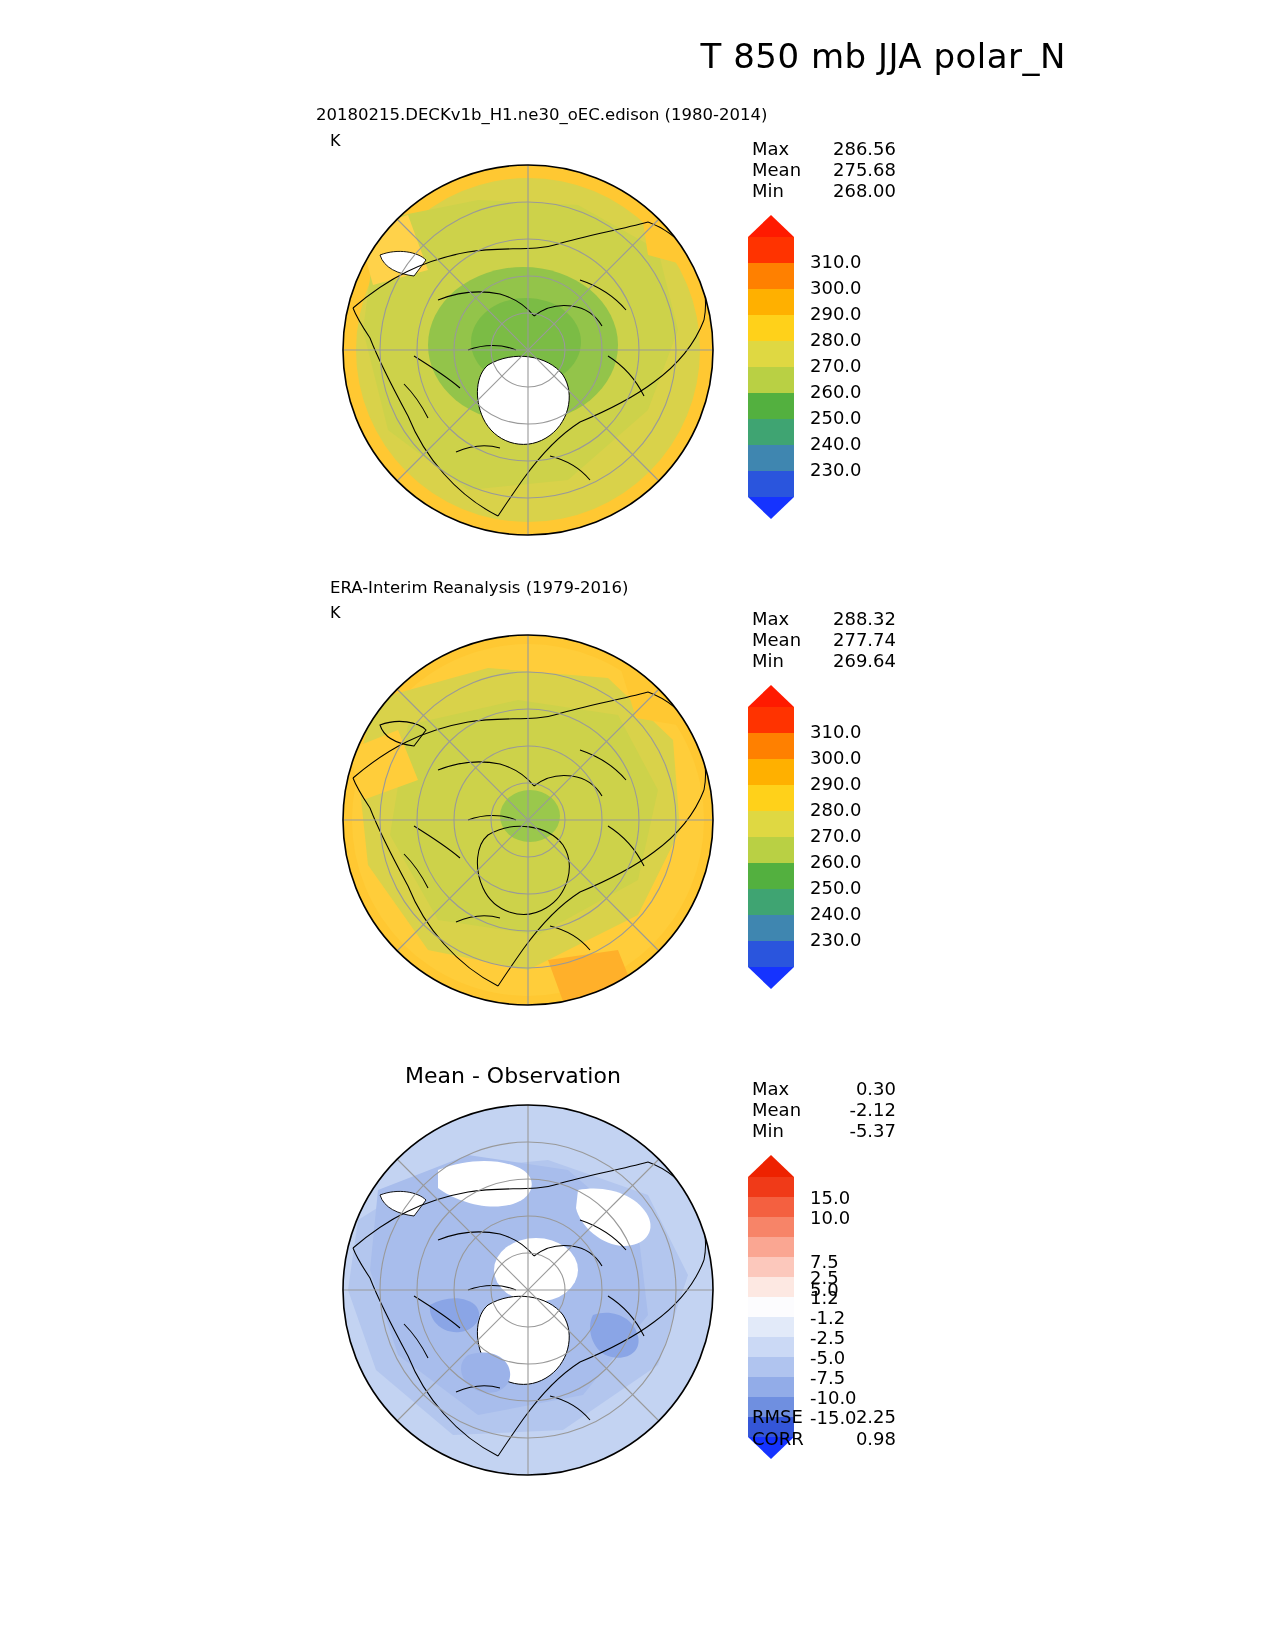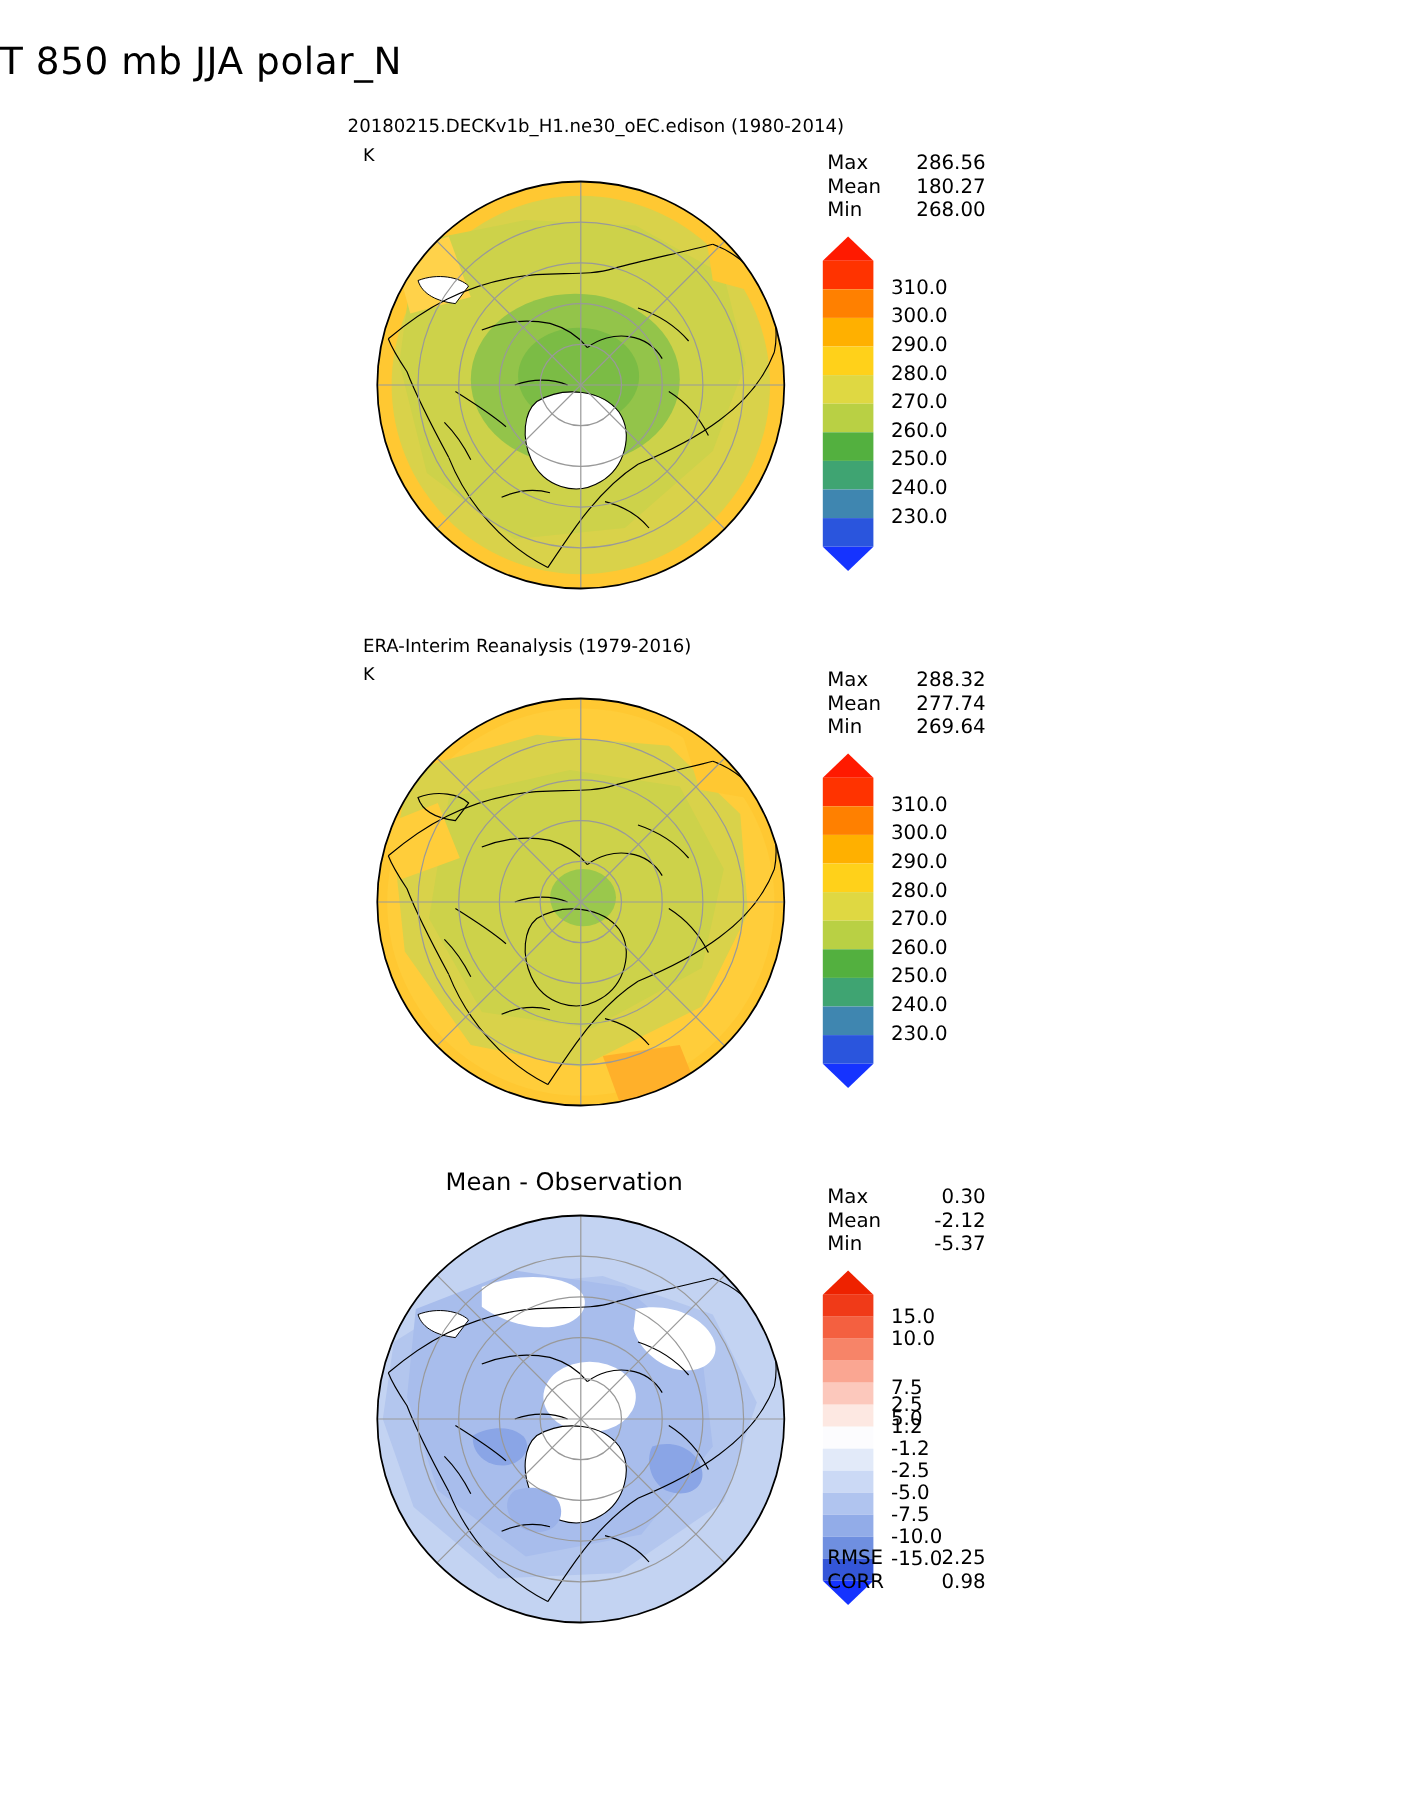--- a/index.html
+++ b/index.html
@@ -13,21 +13,21 @@
     font-family: "DejaVu Sans", sans-serif;
     color: #000000;
     position: relative;
     overflow: hidden;
   }
   .page-title {
     position: absolute;
     top: 36px;
     left: 0;
     width: 1066px;
-    text-align: left;
+    text-align: right;
     font-size: 34px;
     font-family: "DejaVu Sans", sans-serif;
     letter-spacing: 0.5px;
   }
   .panel {
     position: absolute;
     left: 0;
     width: 1275px;
   }
   .panel-subtitle {
@@ -99,21 +99,21 @@
 
 <div class="page-title">T 850 mb JJA polar_N</div>
 
 <div class="panel" style="top:0;">
 
   <div class="panel-subtitle" style="left:316px; top:105px;">20180215.DECKv1b_H1.ne30_oEC.edison (1980-2014)</div>
   <div class="units-label" style="left:330px; top:131px;">K</div>
 
   <div class="stats" style="left:752px; top:138px;">
     <span class="row"><span class="lab">Max</span><span class="val">286.56</span></span>
-    <span class="row"><span class="lab">Mean</span><span class="val">180.27</span></span>
+    <span class="row"><span class="lab">Mean</span><span class="val">275.68</span></span>
     <span class="row"><span class="lab">Min</span><span class="val">268.00</span></span>
   </div>
 
   <div class="map-wrap" style="left:318px; top:160px;">
     <svg width="420" height="400" viewBox="0 0 420 400">
       <defs>
         <clipPath id="clipM">
             <circle cx="210" cy="190" r="185"></circle>
           </clipPath>
       </defs>

